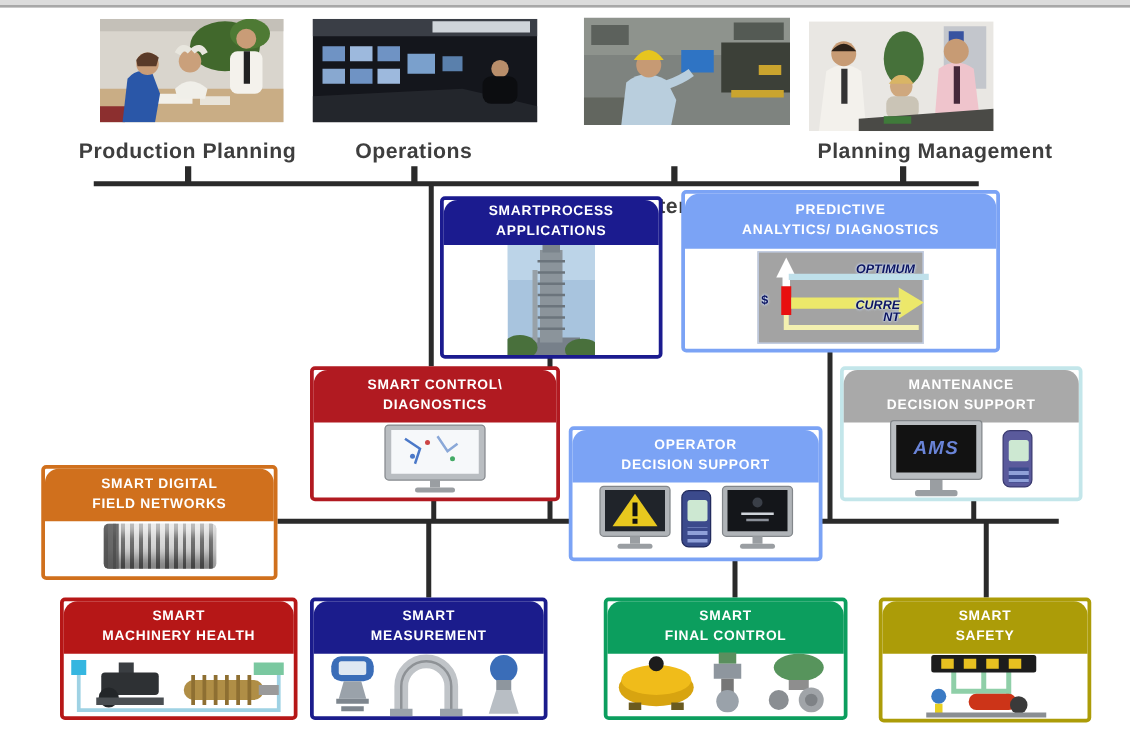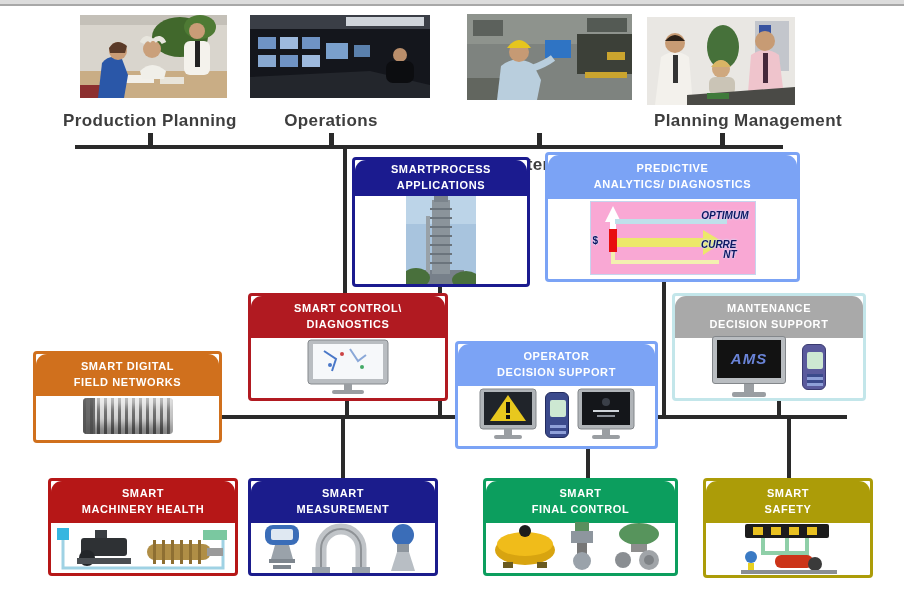--- a/index.html
+++ b/index.html
@@ -48,21 +48,21 @@
   .b-machinery { border:3px solid #b61717; }
   .b-machinery .hd { background:#b61717; height:42px; }
   .b-measurement { border:3px solid #1b1c8c; }
   .b-measurement .hd { background:#1b1c8c; height:42px; }
   .b-final { border:3px solid #0c9e5e; }
   .b-final .hd { background:#0c9e5e; height:42px; }
   .b-safety { border:3px solid #ac9c08; }
   .b-safety .hd { background:#ac9c08; height:42px; }
 
   
-  .pchart { position:relative; width:166px; height:74px; background:#f9a8d4;
+  .pchart { position:relative; width:133px; height:74px; background:#a3a3a3;
     border:1px solid #c6d4ee; }
   .pchart .lbl { position:absolute; font-weight:bold; font-style:italic; font-size:10px;
     color:#0d1560; text-shadow:0 0 2px #cfe0ff, 0 0 2px #cfe0ff; line-height:1; }
   .pchart .lbl-opt { top:9px; right:6px; }
   .pchart .lbl-cur { bottom:14px; right:18px; text-align:right; white-space:pre-line; }
   .pchart .lbl-ax  { top:34px; left:2px; font-style:normal; }
 
   
   .crt { position:relative; width:74px; height:62px; }
   .crt-frame { position:absolute; left:0; top:0; width:74px; height:48px;
@@ -305,21 +305,21 @@
         <div class="crt-neck"></div>
           <div class="crt-base"></div>
       </div>
       <div class="hh" style="background:#5a5a9c; border-color:#3a3a70;">
         <div class="hh-screen"></div>
           <div class="hh-keys"></div>
       </div>
     </div>
   </div>
 
-  <div class="nbox b-field" style="left:33px; top:351px; width:189px; height:92px;">
+  <div class="nbox b-field" style="left:33px; top:372px; width:189px; height:92px;">
     <div class="hd">SMART  DIGITAL
 FIELD  NETWORKS</div>
     <div class="bd" style="height:40px;">
       <div class="cyl">
           <div class="cyl-cap"></div>
         </div>
     </div>
   </div>
 
   <div class="nbox b-machinery" style="left:48px; top:478px; width:190px; height:98px;">

